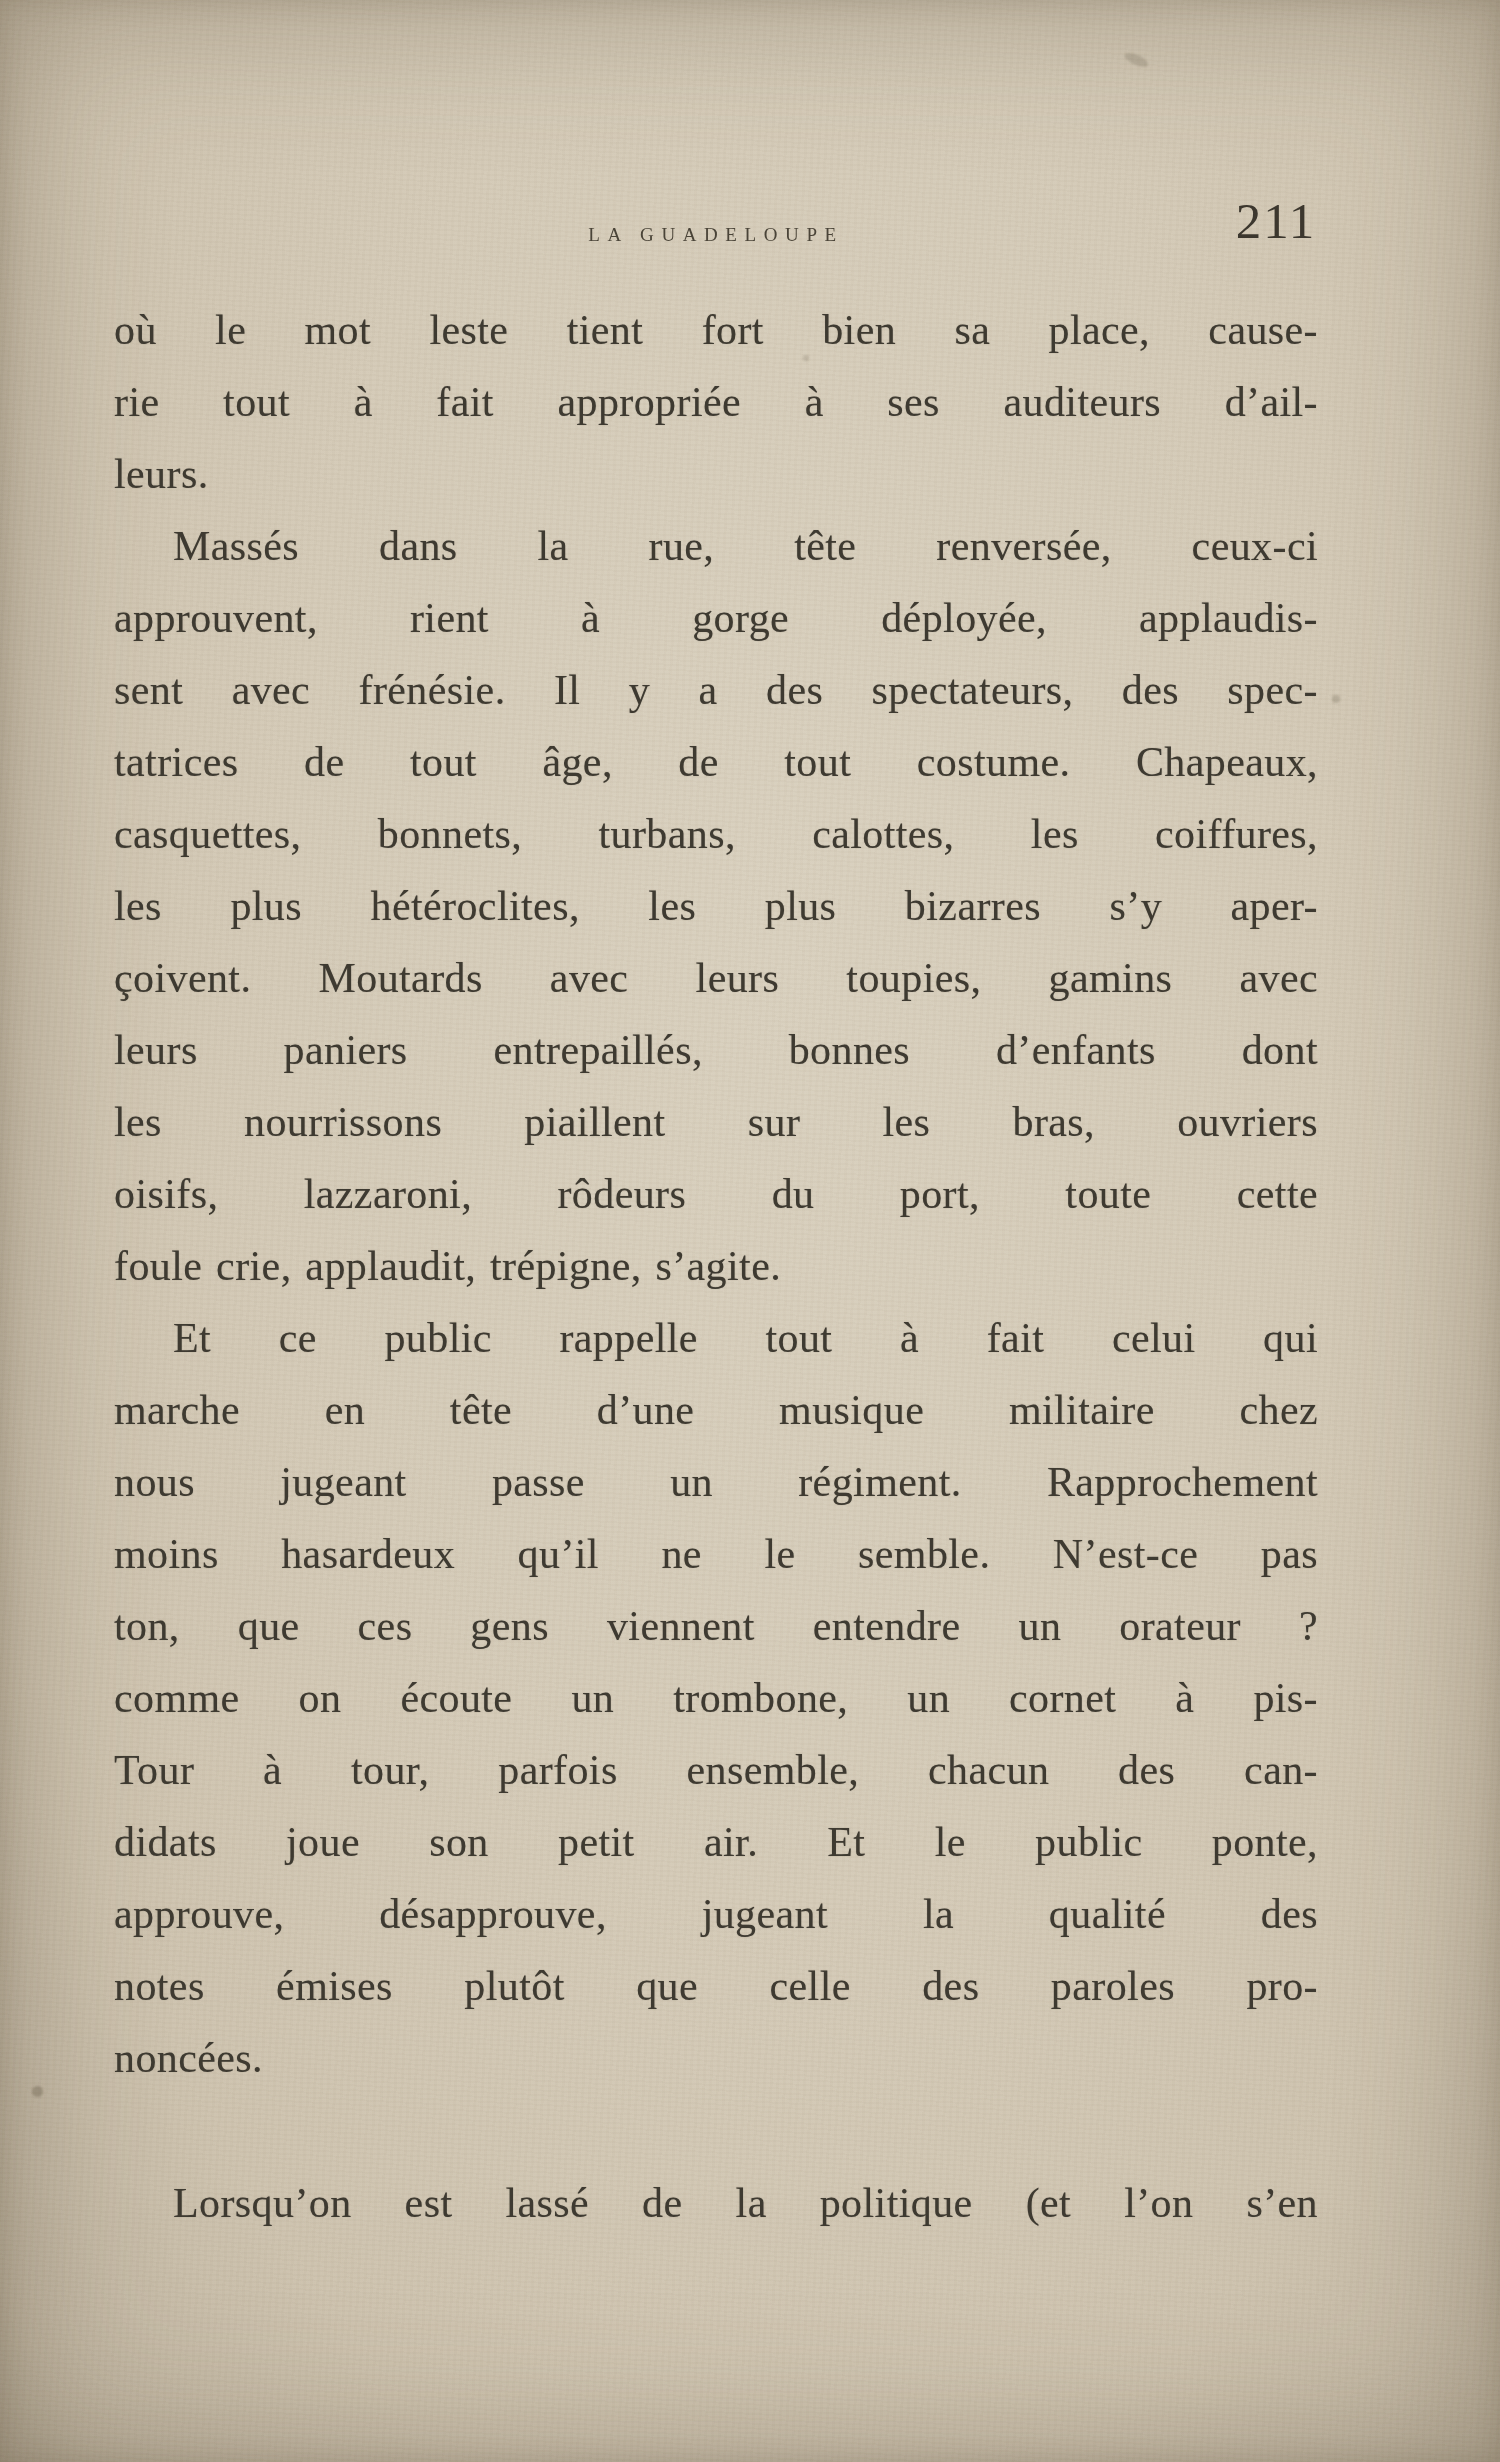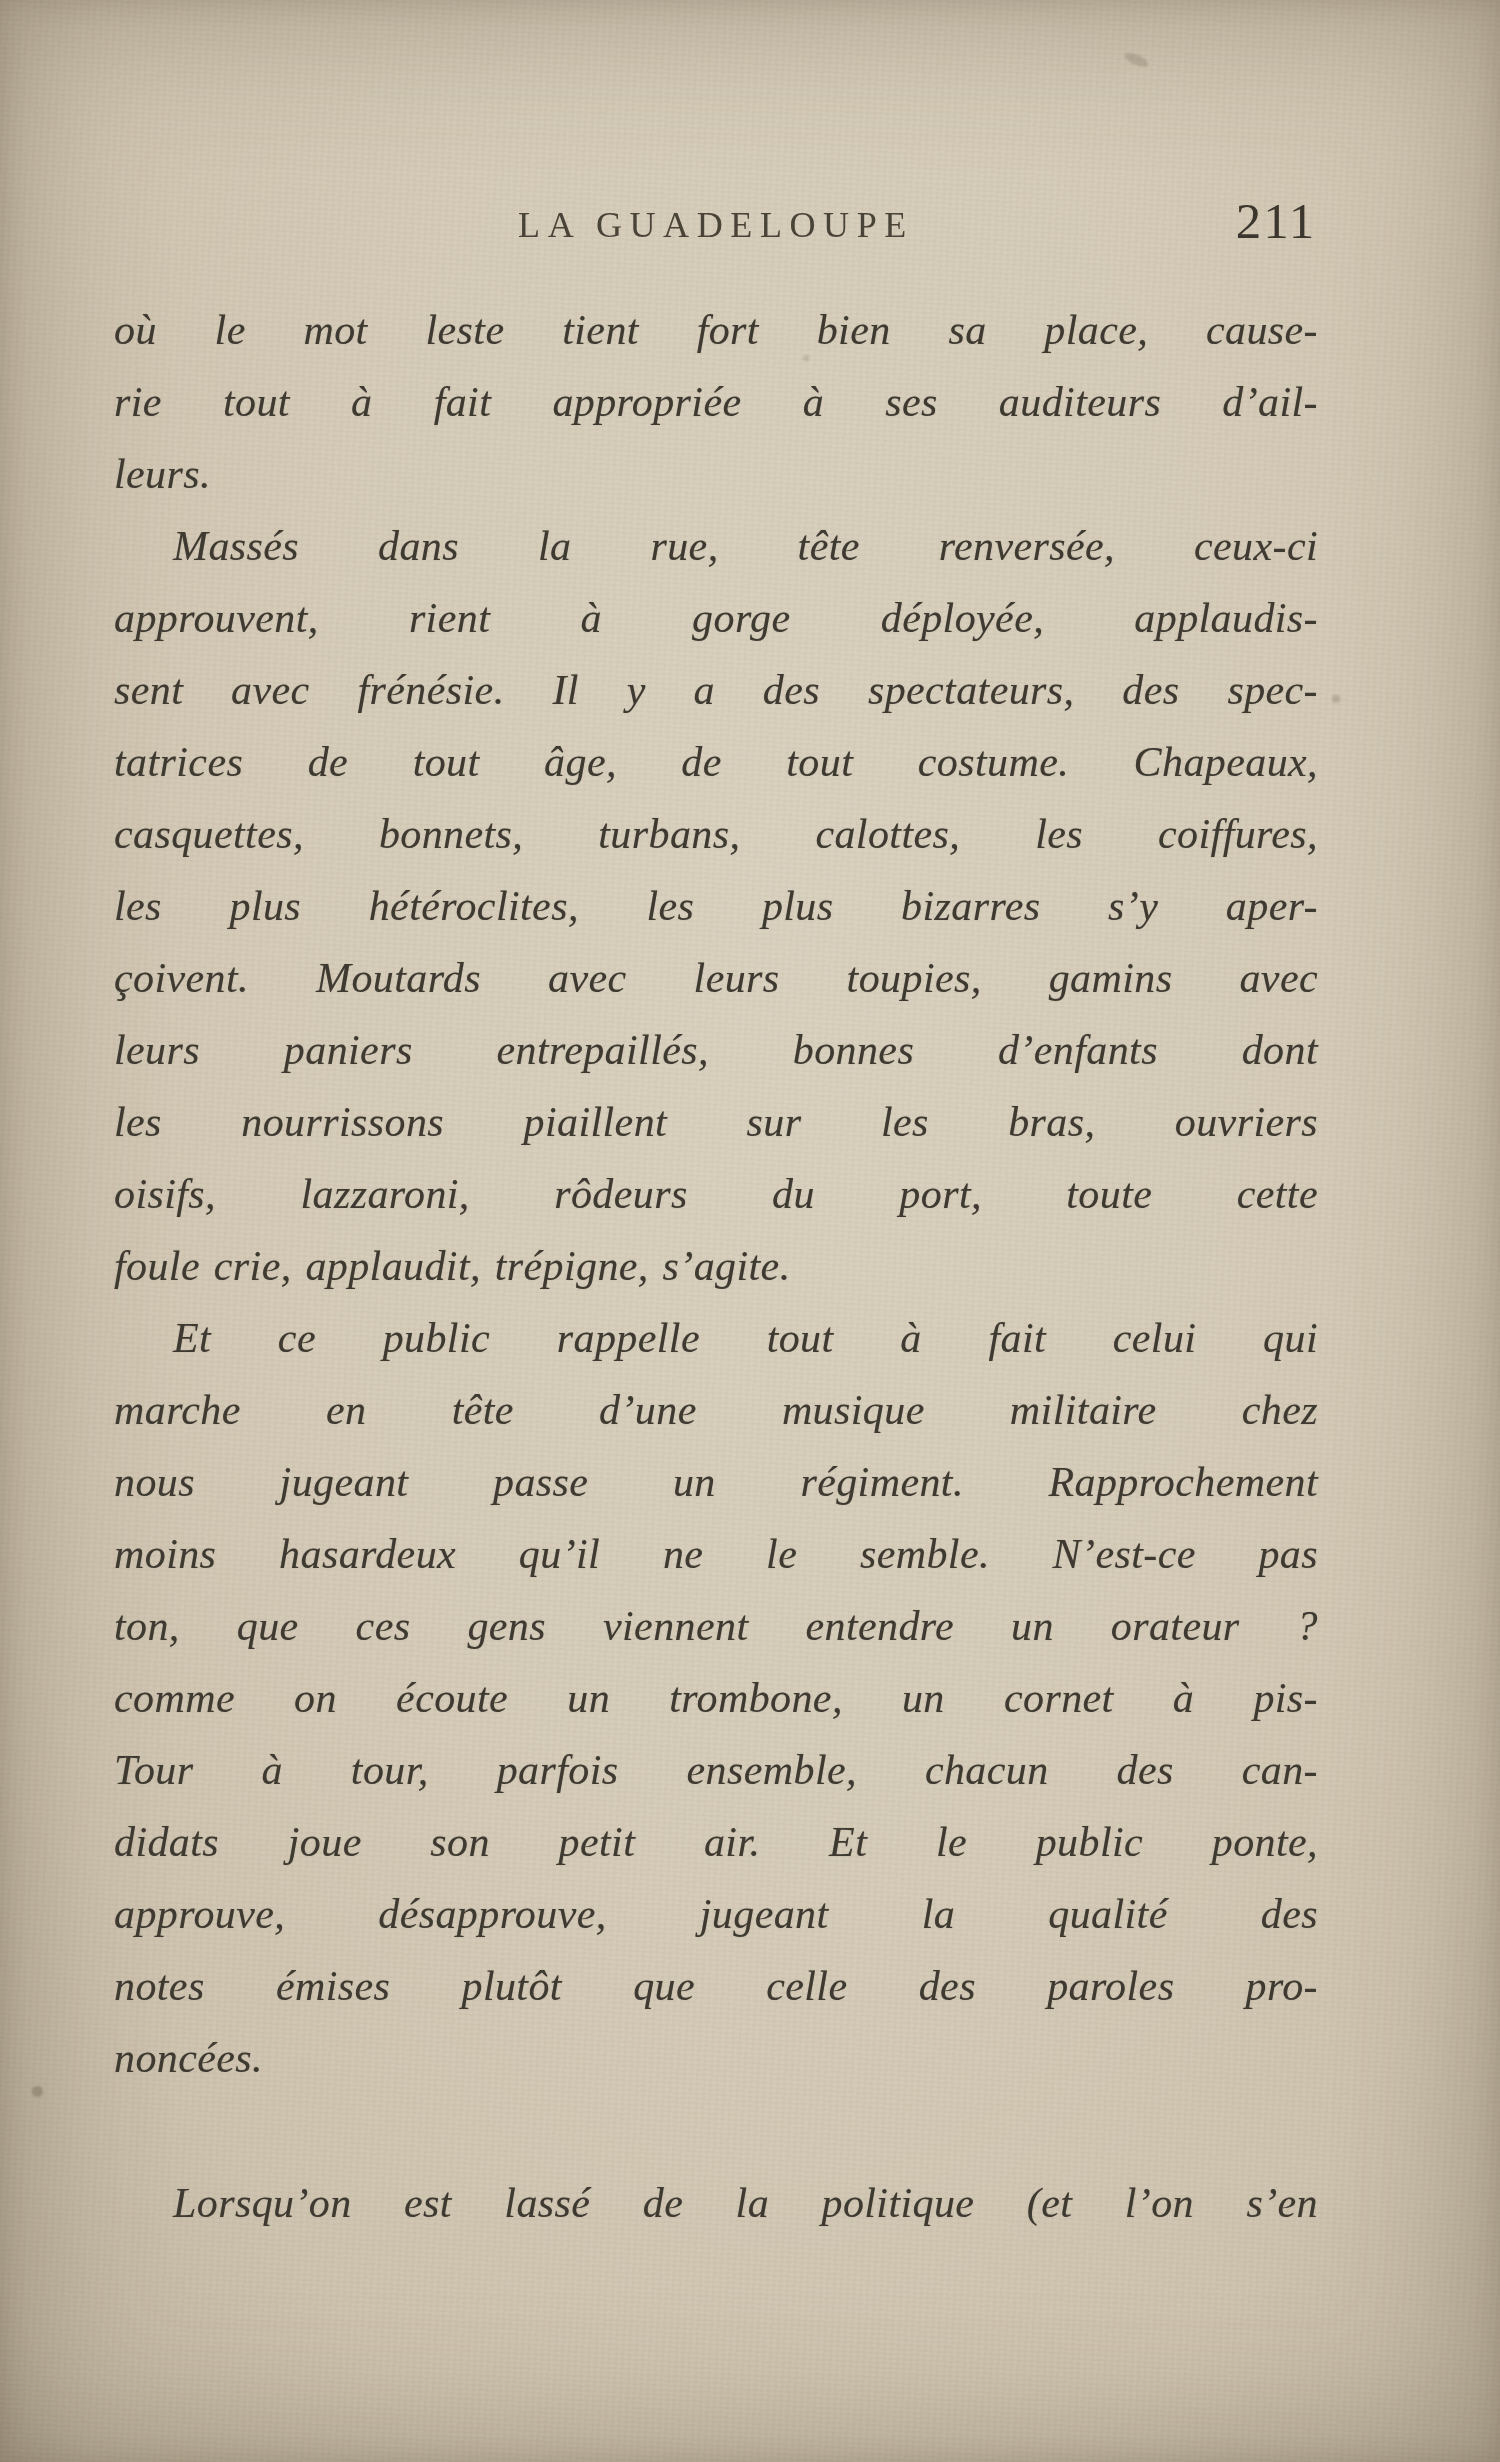--- a/index.html
+++ b/index.html
@@ -26,21 +26,21 @@
       repeating-linear-gradient(3deg, rgba(120,105,80,0.028) 0 1.9px, rgba(255,255,255,0.015) 1.9px 4.8px),
       repeating-linear-gradient(93deg, rgba(120,105,80,0.022) 0 2.9px, rgba(255,255,255,0.012) 2.9px 6.7px);
   }
   .header{
     position:absolute;
     left:114px; width:1204px; top:197px; height:53px;
   }
   .running-title{
     position:absolute; left:50%; transform:translateX(-50%);
     bottom:3.8px;
-    font-size:36px;
+    font-size:19px;
     letter-spacing:7.6px;
     color:#4a4438;
     white-space:nowrap;
   }
   .page-number{
     position:absolute; right:1.9px; bottom:0;
     font-size:51px;
     letter-spacing:1.9px;
     color:#3c372e;
   }
@@ -51,21 +51,20 @@
     line-height:72px;
     word-spacing:2.9px;
     letter-spacing:0.4px;
     text-shadow:0 0 1px rgba(62,58,49,0.35);
   }
   .paragraph{margin:0;}
   .paragraph.gap-before{margin-top:73px;}
   .line{
     text-align:left;
     white-space:normal;
-    font-style:italic;
   }
   .line.justify{
     text-align:justify;
     text-align-last:justify;
   }
   .line.indent{
     text-indent:59px;
   }
   .speck{
     position:absolute; border-radius:50%;

